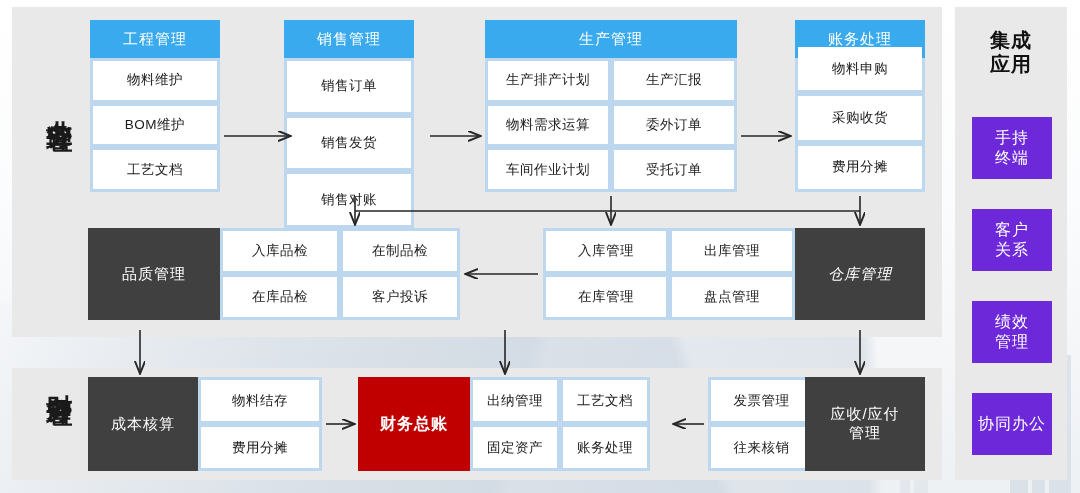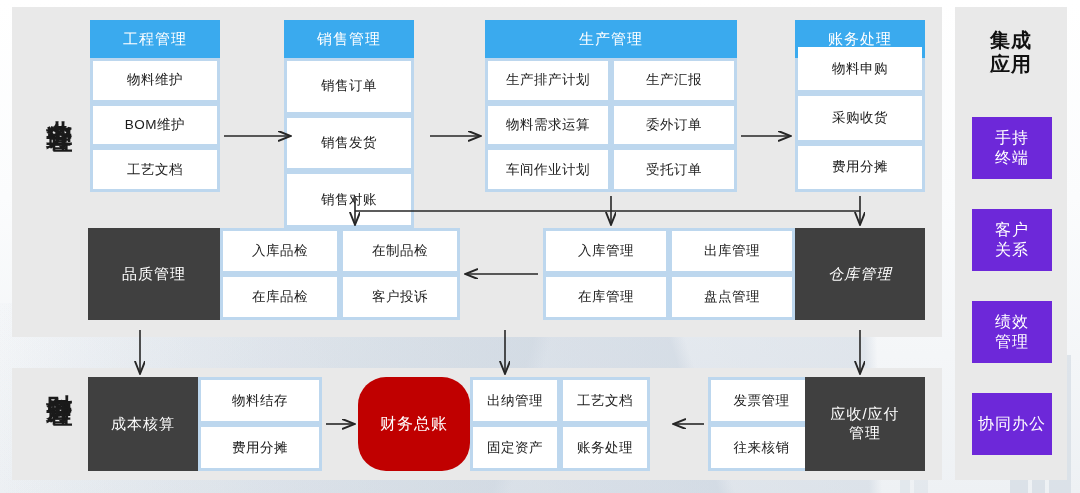--- a/index.html
+++ b/index.html
@@ -58,23 +58,23 @@
     margin:3px;
   }
 
   
   .blk{
     position:absolute;background:#404040;color:#fff;
     display:flex;align-items:center;justify-content:center;
     font-size:15px;letter-spacing:1px;text-align:center;line-height:1.25;
   }
   .redblk{
-    position:absolute;background:#c00000;color:#fff;font-weight:400;
-    display:flex;align-items:center;justify-content:center;
-    font-size:16px;letter-spacing:1px;text-align:center;line-height:1.25;border-radius:28px;
+    position:absolute;background:#c00000;color:#fff;font-weight:700;
+    display:flex;align-items:center;justify-content:center;
+    font-size:16px;letter-spacing:1px;text-align:center;line-height:1.25;
   }
 
   
   .rail{position:absolute;background:#e9e9e9;}
   .rail-title{
     position:absolute;text-align:center;color:#111;
     font-weight:700;font-size:20px;line-height:1.2;letter-spacing:1px;
   }
   .rail-item{
     position:absolute;background:#6d28d9;color:#fff;

